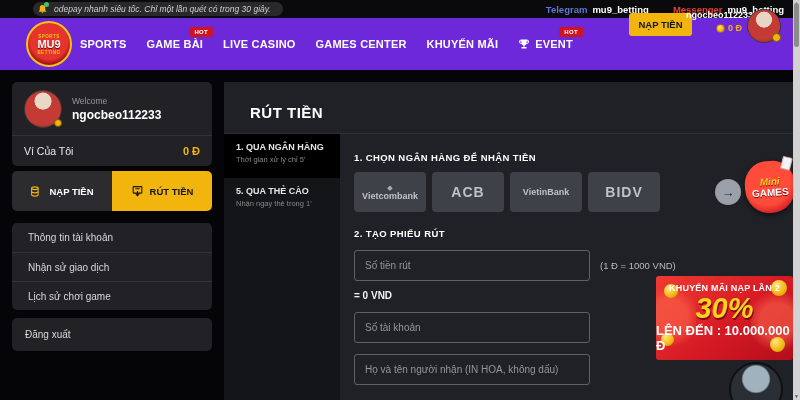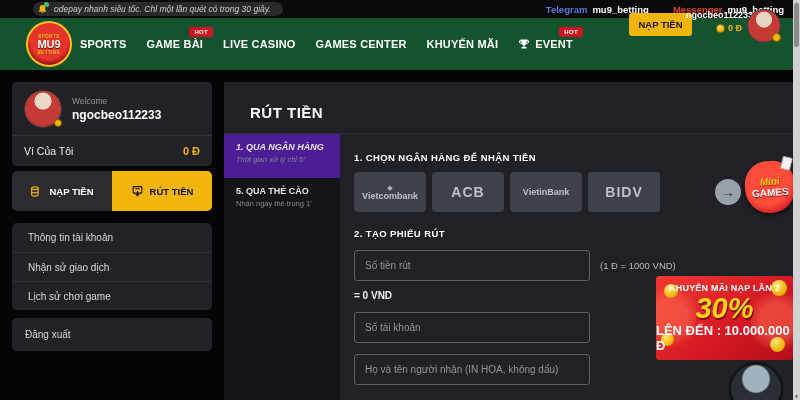--- a/index.html
+++ b/index.html
@@ -12,21 +12,21 @@
   .topbar { position:absolute; left:0; top:0; width:800px; height:18px; background:#0a0a0c; display:flex; align-items:center;justify-content:center; }
   .notif-pill { margin-left:33px; height:14px; background:#29292c; border-radius:8px; display:flex; align-items:center; padding:0 12px 0 4px; gap:6px; }
   .bell-wrap { position:relative; width:11px; height:11px; flex:0 0 auto; }
   .bell-wrap svg { display:block; }
   .green-dot { position:absolute; right:-1px; top:-2px; width:5px; height:5px; border-radius:50%; background:#3ec46d; }
   .notif-text { font-size:8.5px; font-style:italic; color:#cfcfcf; white-space:nowrap; }
   .topbar-right { margin-left:auto; margin-right:16px; display:flex; gap:5px; align-items:center; font-size:9.5px; font-weight:bold; }
   .tg-label { color:#5d76d9; } .ms-label { color:#e2422e; }
   .handle { color:#fff; } .contact-gap { width:14px; }
   
-  .header { position:absolute; left:0; top:18px; width:800px; height:52px; background:#14532d; }
+  .header { position:absolute; left:0; top:18px; width:800px; height:52px; background:#6d28d9; }
   .logo { position:absolute; left:26px; top:3px; width:46px; height:46px; border-radius:50%;
     background:radial-gradient(circle at 50% 42%, #e5342b 0 58%, #a81217 72%, #70080d 100%);
     border:2px solid #f6c21a; display:flex; flex-direction:column; align-items:center; justify-content:center; }
   .logo-top { font-size:4.5px; font-weight:bold; color:#f6c21a; letter-spacing:0.5px; }
   .logo-center { font-size:11px; font-weight:bold; color:#fff; line-height:11px; text-shadow:0 1px 0 #5a0509; }
   .logo-bottom { font-size:4.5px; font-weight:bold; color:#f6c21a; letter-spacing:0.5px; }
   .nav { position:absolute; left:80px; top:0; height:52px; display:flex; align-items:center; gap:20px; }
   .nav-item { position:relative; font-size:11px; font-weight:bold; color:#fff; letter-spacing:0.2px; white-space:nowrap; display:flex; align-items:center; gap:5px; cursor:pointer; }
   .hot-badge { position:absolute; top:-11px; right:-10px; background:#cf1322; color:#fff; font-size:6px; font-weight:bold; padding:2px 5px; border-radius:2px; letter-spacing:0.3px; }
   .trophy svg { display:block; }
@@ -60,21 +60,21 @@
   .menu-card { margin-top:12px; }
   .menu-item { height:29px; display:flex; align-items:center; padding:0 16px; font-size:10px; color:#d8d8d8; cursor:pointer; }
   .menu-item + .menu-item { border-top:1px solid #323237; }
   .logout-card { margin-top:8px; height:33px; display:flex; align-items:center; padding:0 13px; font-size:10px; color:#d8d8d8; cursor:pointer; }
   
   .panel { position:absolute; left:224px; top:82px; width:569px; height:318px; background:#202126; }
   .panel-title { padding:22px 0 0 26px; font-size:15px; font-weight:bold; color:#fff; letter-spacing:0.5px; }
   .panel-divider { position:absolute; left:0; top:51px; width:100%; height:1px; background:#2d2e33; }
   .tab-col { position:absolute; left:0; top:52px; bottom:0; width:116px; background:#141518; }
   .tab { height:44px; padding:8px 12px 0; cursor:pointer; }
-  .tab.active { background:#4c1d95;font-style:italic; }
+  .tab.active { background:#000000; }
   .tab-label { font-size:9px; font-weight:bold; color:#e6e6e6; white-space:nowrap; }
   .tab-sub { font-size:7.5px; color:#85888e; margin-top:3px; white-space:nowrap; }
   .content { position:absolute; left:130px; top:52px; right:0; bottom:0; }
   .sec-title { font-size:9.5px; font-weight:bold; color:#fff; letter-spacing:0.4px; }
   .sec1 { margin-top:18px; }
   .banks { position:relative; margin-top:9px; width:392px; height:36px; display:flex; gap:6px; overflow:visible; }
   .bank-tile { min-width:72px; width:72px; height:40px; background:#3e4147; border-radius:4px; color:#bfc2c8;
     display:flex; flex-direction:column; align-items:center; justify-content:center; line-height:1; cursor:pointer; }
   .bank-glyph { font-size:7px; color:#a9acb2; margin-bottom:1px; }
   .bank-name { font-size:9px; font-weight:bold; }

